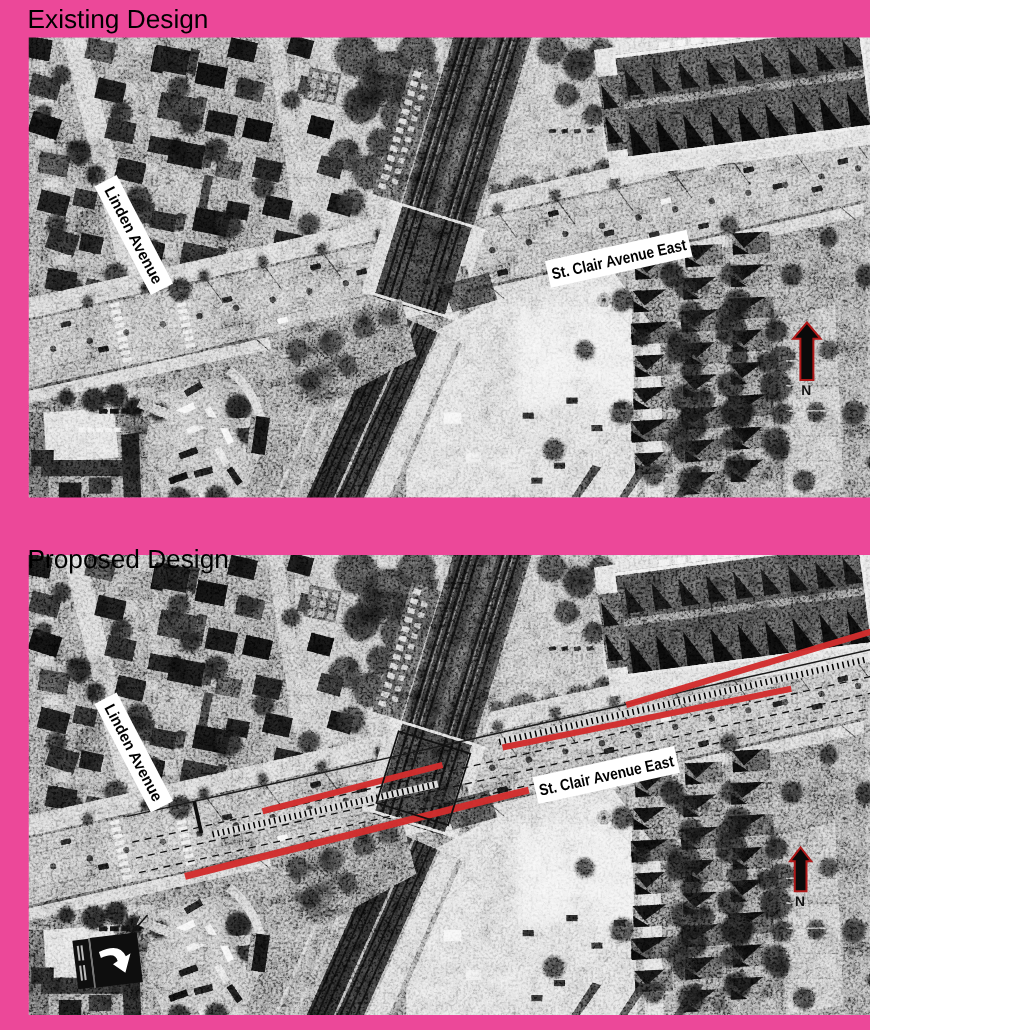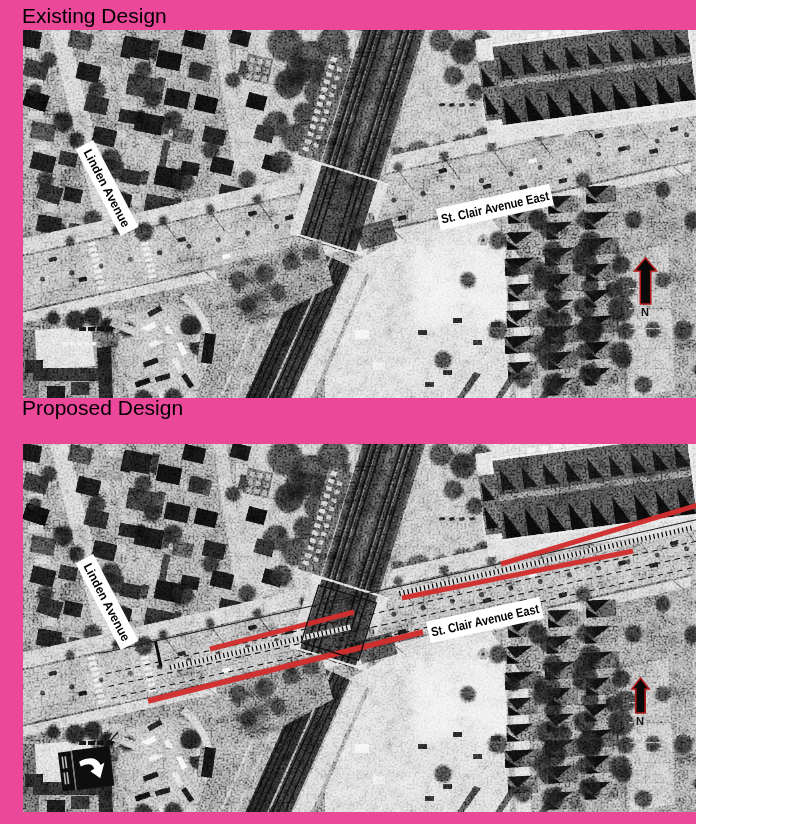--- a/index.html
+++ b/index.html
@@ -6,21 +6,21 @@
 .page{position:relative;width:696px;height:824px;background:#ec4899;overflow:hidden;
  font-family:"Liberation Sans",sans-serif;}
 .t{position:absolute;left:22px;font-size:21px;color:#000000;letter-spacing:0px;}
 </style>
 </head>
 <body>
 <div class="page">
 
 <div class="t" style="top:4px;">Existing Design</div>
 
-<div class="t" style="top:396px;">Proposed Design</div>
+<div class="t" style="top:436px;">Proposed Design</div>
 <svg width="812" height="824" viewBox="0 0 812 824">
 <defs>
 <filter id="grain" x="0" y="0" width="780" height="368" filterUnits="userSpaceOnUse">
  <feTurbulence type="fractalNoise" baseFrequency="0.5" numOctaves="2" seed="13"></feTurbulence>
  <feColorMatrix type="matrix" values="1.3 1.3 1.3 0 -1.60  1.3 1.3 1.3 0 -1.60  1.3 1.3 1.3 0 -1.60  0 0 0 0 0.5"></feColorMatrix>
  <feGaussianBlur stdDeviation="0.45"></feGaussianBlur>
 </filter>
 <filter id="midn" x="0" y="0" width="780" height="368" filterUnits="userSpaceOnUse">
  <feTurbulence type="fractalNoise" baseFrequency="0.11" numOctaves="2" seed="29"></feTurbulence>
  <feColorMatrix type="matrix" values="1.0 1.0 1.0 0 -1.10  1.0 1.0 1.0 0 -1.10  1.0 1.0 1.0 0 -1.10  0 0 0 0 0.26"></feColorMatrix>

